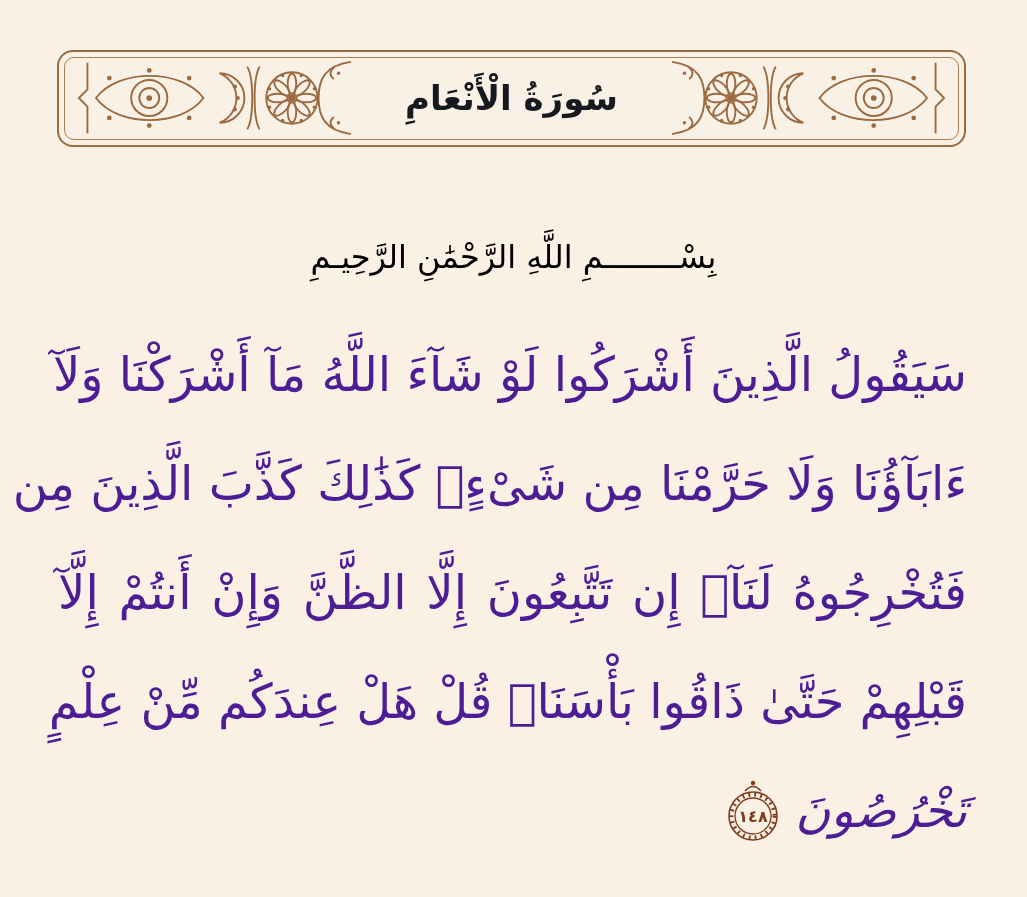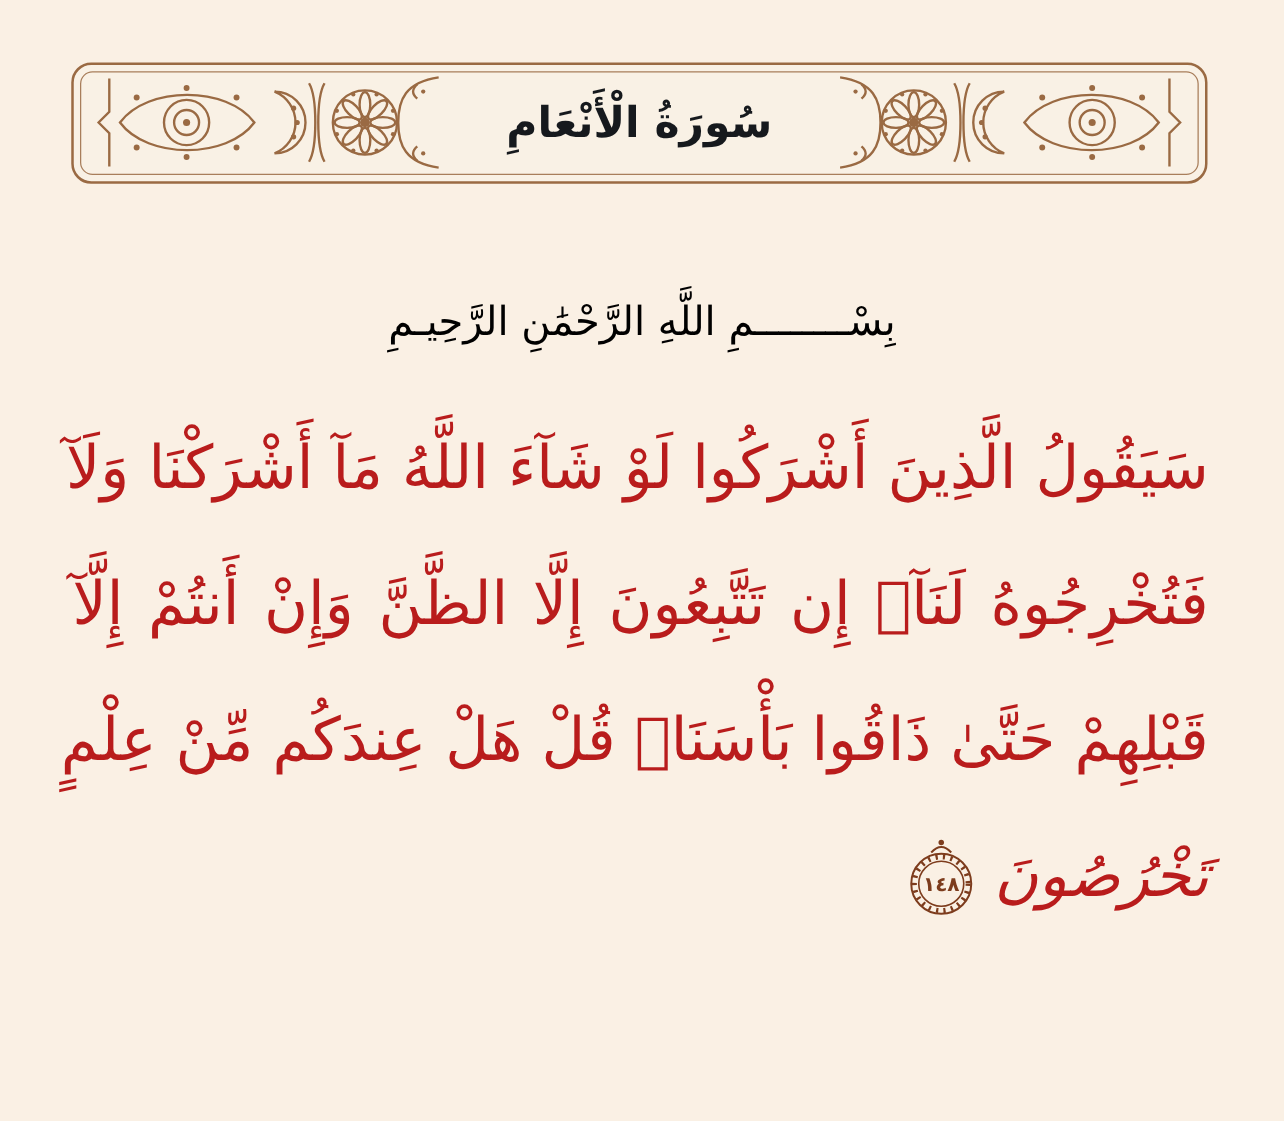--- a/index.html
+++ b/index.html
@@ -68,21 +68,21 @@
     color: #000000;
     white-space: nowrap;
   }
 
   
   .verse-block {
     position: absolute;
     right: 60px;
     left: 58px;
     top: 320px;
-    color: #b91c1c;
+    color: #4c1d95;
     font-size: 48px;
   }
   .verse-line {
     height: 109px;
     line-height: 109px;
     white-space: nowrap;
     text-align: justify;
     text-align-last: justify;
     overflow: visible;
   }
@@ -207,20 +207,21 @@
       <circle cx="277" cy="67" r="1.8" fill="#9a6a43" stroke="none"></circle>
     </svg>
 
     <div class="surah-title">سُورَةُ الْأَنْعَامِ</div>
   </div>
 
   <div class="bismillah">بِسْــــــــمِ اللَّهِ الرَّحْمَٰنِ الرَّحِيـمِ</div>
 
   <div class="verse-block">
     <div class="verse-line">سَيَقُولُ الَّذِينَ أَشْرَكُوا لَوْ شَآءَ اللَّهُ مَآ أَشْرَكْنَا وَلَآ</div>
+    <div class="verse-line">ءَابَآؤُنَا وَلَا حَرَّمْنَا مِن شَىْءٍۚ كَذَٰلِكَ كَذَّبَ الَّذِينَ مِن</div>
     <div class="verse-line">فَتُخْرِجُوهُ لَنَآۖ إِن تَتَّبِعُونَ إِلَّا الظَّنَّ وَإِنْ أَنتُمْ إِلَّآ</div>
     <div class="verse-line">قَبْلِهِمْ حَتَّىٰ ذَاقُوا بَأْسَنَاۗ قُلْ هَلْ عِندَكُم مِّنْ عِلْمٍ</div>
     <div class="verse-line last">
       <span class="ayah-word">تَخْرُصُونَ</span>
 
       <svg class="ayah-marker" viewBox="0 0 56 66" fill="none" stroke="#7d3c1d">
         <circle cx="28" cy="5" r="2.2" fill="#7d3c1d" stroke="none"></circle>
         <path d="M20,13 Q28,4 36,13" stroke-width="1.6"></path>
         <circle cx="28" cy="38" r="24" stroke-width="1.6"></circle>
         <circle cx="28" cy="38" r="21.5" stroke-width="4" stroke-dasharray="1.8 4.2"></circle>

